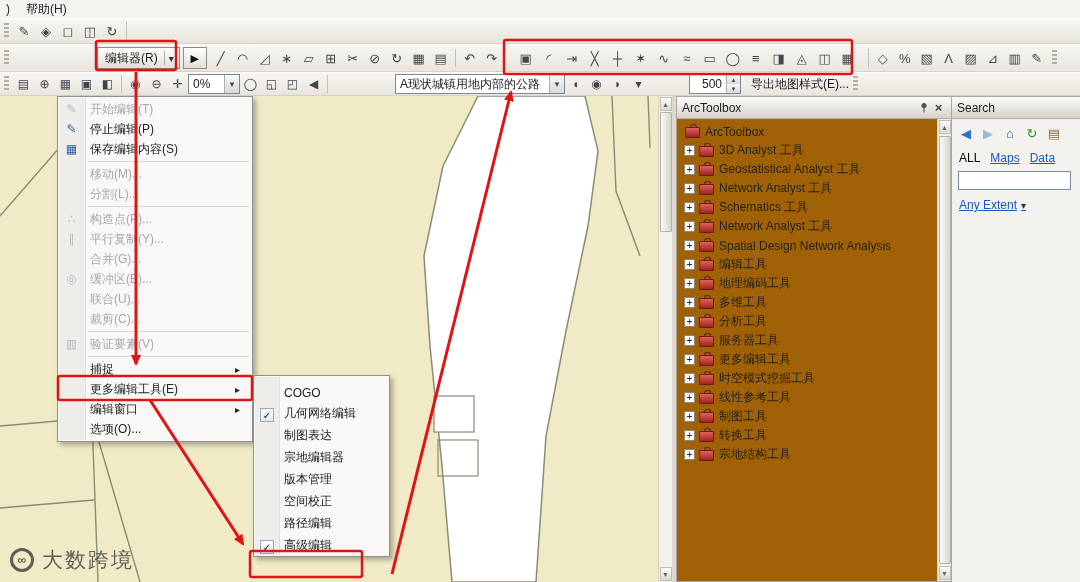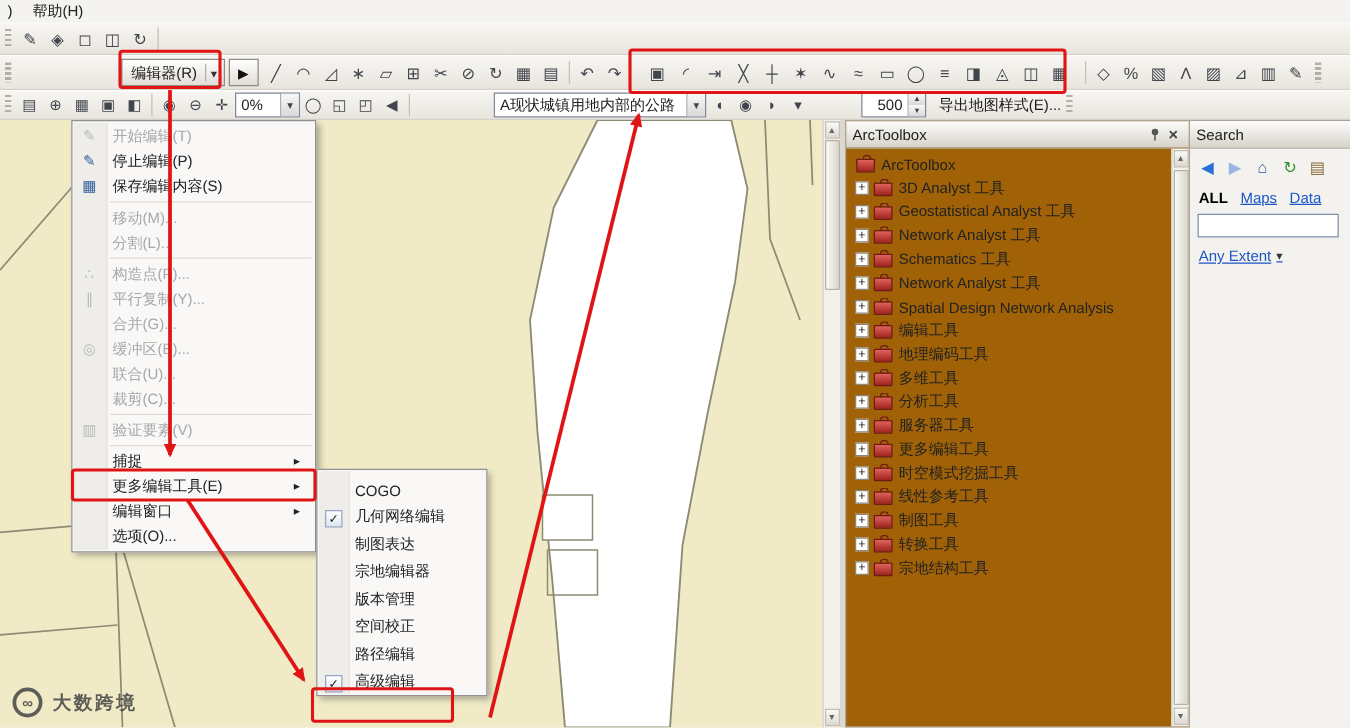--- a/index.html
+++ b/index.html
@@ -37,21 +37,21 @@
 .su::after{content:"▲";font-size:6px;color:#444}
 .sd::after{content:"▼";font-size:6px;color:#444}
 .export-label{margin-left:10px;white-space:nowrap;color:#1b1b1b;cursor:default}
 .sp84{width:84px;flex:none}.sp64{width:64px;flex:none}.sp40{width:40px;flex:none}.sp12{width:12px;flex:none}.sp6{width:6px;flex:none}
 
 
 .map{position:absolute;left:0;top:96px;width:672px;height:486px;background:var(--map-beige,#f0ebc6)}
 .map-svg{position:absolute;inset:0}
 .watermark{position:absolute;left:10px;bottom:8px;display:flex;align-items:center;gap:8px;color:#3f3f3f;opacity:.82;z-index:5}
 .wm-logo{width:24px;height:24px;border:3px solid #3f3f3f;border-radius:50%;display:flex;align-items:center;justify-content:center;font-size:12px;font-weight:bold}
-.wm-text{font-size:15px;font-weight:bold;letter-spacing:2px}
+.wm-text{font-size:21px;font-weight:normal;letter-spacing:2px}
 
 
 .vscroll{display:flex;flex-direction:column;align-items:center;background:#f2f0ea;border-left:1px solid #d4d0c6}
 .map-vscroll{position:absolute;right:0;top:0;width:14px;height:100%}
 .sb-arrow{width:12px;height:14px;display:flex;align-items:center;justify-content:center;color:#666;background:linear-gradient(#fbfaf8,#ddd9d0);border:1px solid #c2beb4;margin:1px 0;flex:none}
 .sb-up::after{content:"▲";font-size:7px}
 .sb-down::after{content:"▼";font-size:7px}
 .sb-thumb{width:12px;background:linear-gradient(90deg,#fbfaf8,#d9d5cb);border:1px solid #b5b1a7;border-radius:1px;flex:none}
 .sb-thumb.grow{flex:1;margin:1px 0}
 .sb-fill{flex:1}
@@ -71,21 +71,21 @@
 .toolbox-icon{width:15px;height:11px;flex:none;margin:2px 5px 0 0;position:relative;background:linear-gradient(#e0625c,#9e241f);border:1px solid #6e1a16;border-radius:1px}
 .toolbox-icon::before{content:"";position:absolute;left:4px;top:-4px;width:5px;height:3px;border:1px solid #6e1a16;border-bottom:none;border-radius:3px 3px 0 0}
 .tree-root-row .toolbox-icon{margin-left:1px}
 .tb-scroll{width:14px;flex:none}
 
 .search{position:absolute;left:952px;top:96px;width:128px;height:486px;background:#f4f2ee;border-top:1px solid #aaa69c;display:flex;flex-direction:column}
 .search-toolbar{display:flex;align-items:center;gap:2px;padding:4px 4px 2px;flex:none}
 .sbtn{width:20px;height:20px;display:flex;align-items:center;justify-content:center;font-size:13px;border:1px solid transparent;background:transparent;font-family:inherit;padding:0}
 .search-tabs{display:flex;gap:10px;padding:6px 7px 2px}
 .tab{color:#1a56c4;text-decoration:underline;cursor:default}
-.tab.active{color:#000;font-weight:bold;text-decoration:none}
+.tab.active{color:#000;font-weight:normal;text-decoration:none}
 .search-input{margin:4px 6px 0;height:19px;width:113px;border:1px solid #7b8ea8;background:#fff;font:inherit;padding:0 3px}
 .extent-link{margin:8px 7px;color:#1a56c4;display:flex;align-items:center;gap:4px;width:max-content;text-decoration:underline}
 .extent-link::after{content:"▾";color:#333;display:inline-block;font-size:10px}
 
 
 .editor-menu{position:absolute;left:57px;top:96px;width:196px;background:#f9f8f7;border:1px solid #919191;box-shadow:3px 3px 5px rgba(0,0,0,.3);padding:2px 0;z-index:20}
 .editor-menu::before{content:"";position:absolute;left:1px;top:1px;bottom:1px;width:26px;background:#efedea;border-right:1px solid #e3e1dd}
 .menu-item{position:relative;height:20px;display:flex;align-items:center;padding-right:7px}
 .mi-icon{width:27px;flex:none;text-align:center;font-size:12px;color:#2e5f9e}
 .mi-label{padding-left:5px;white-space:nowrap}

